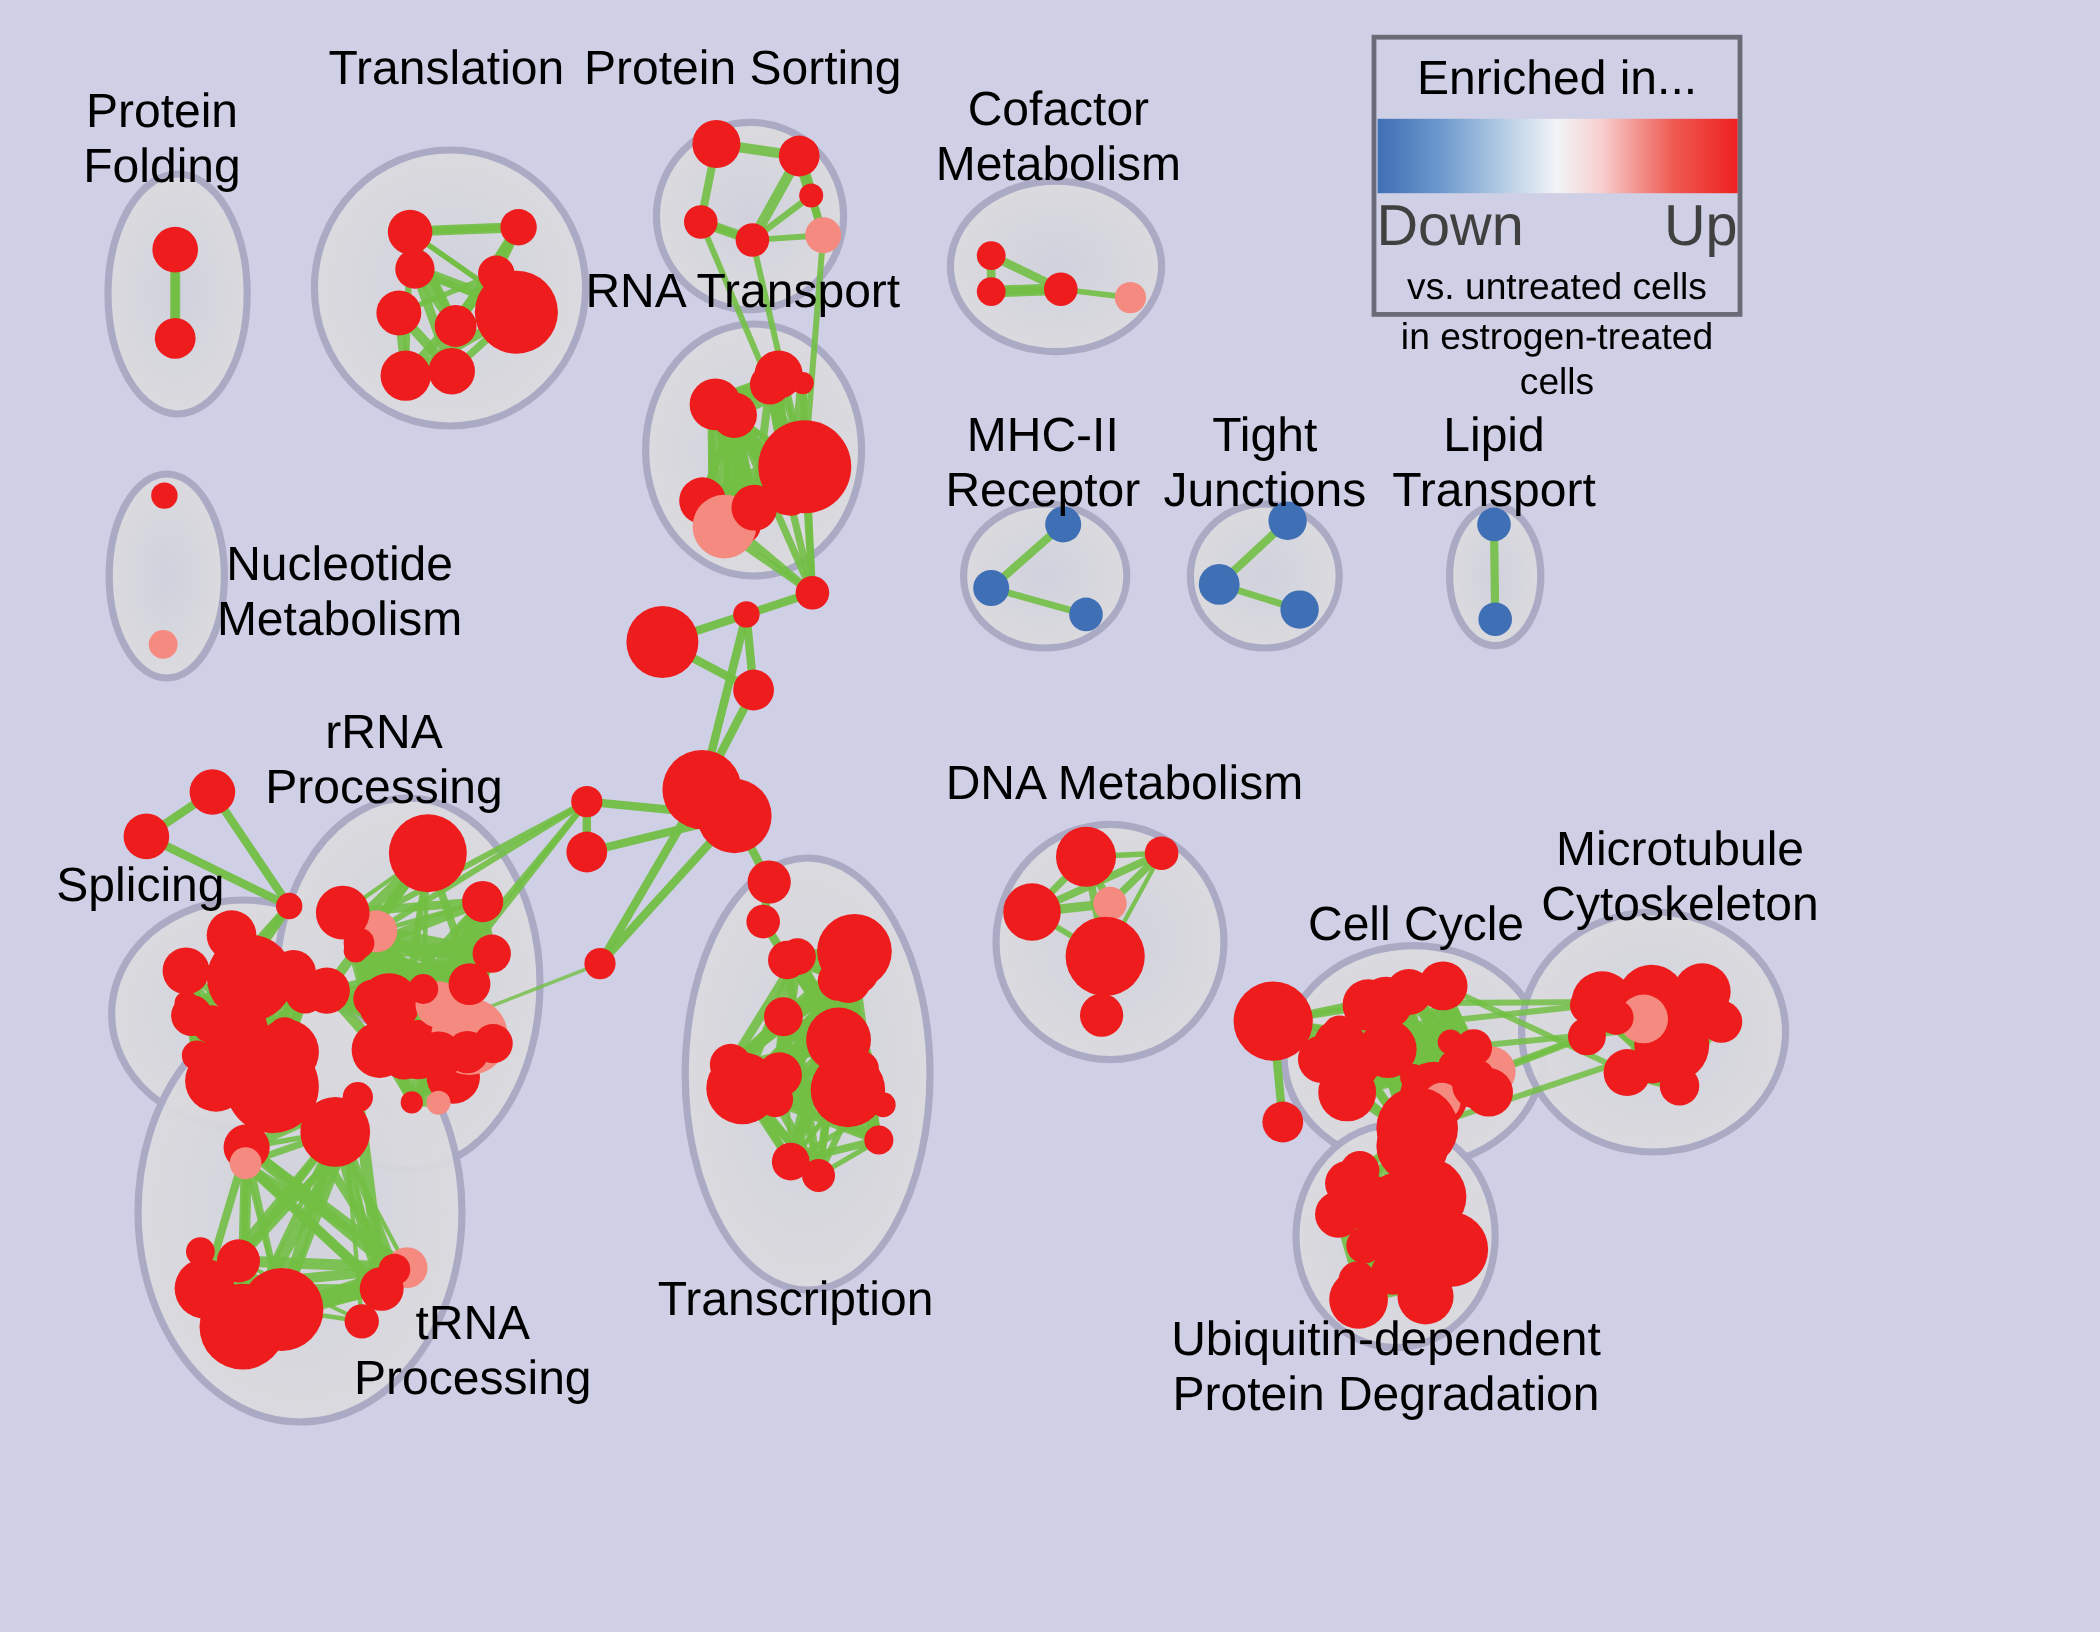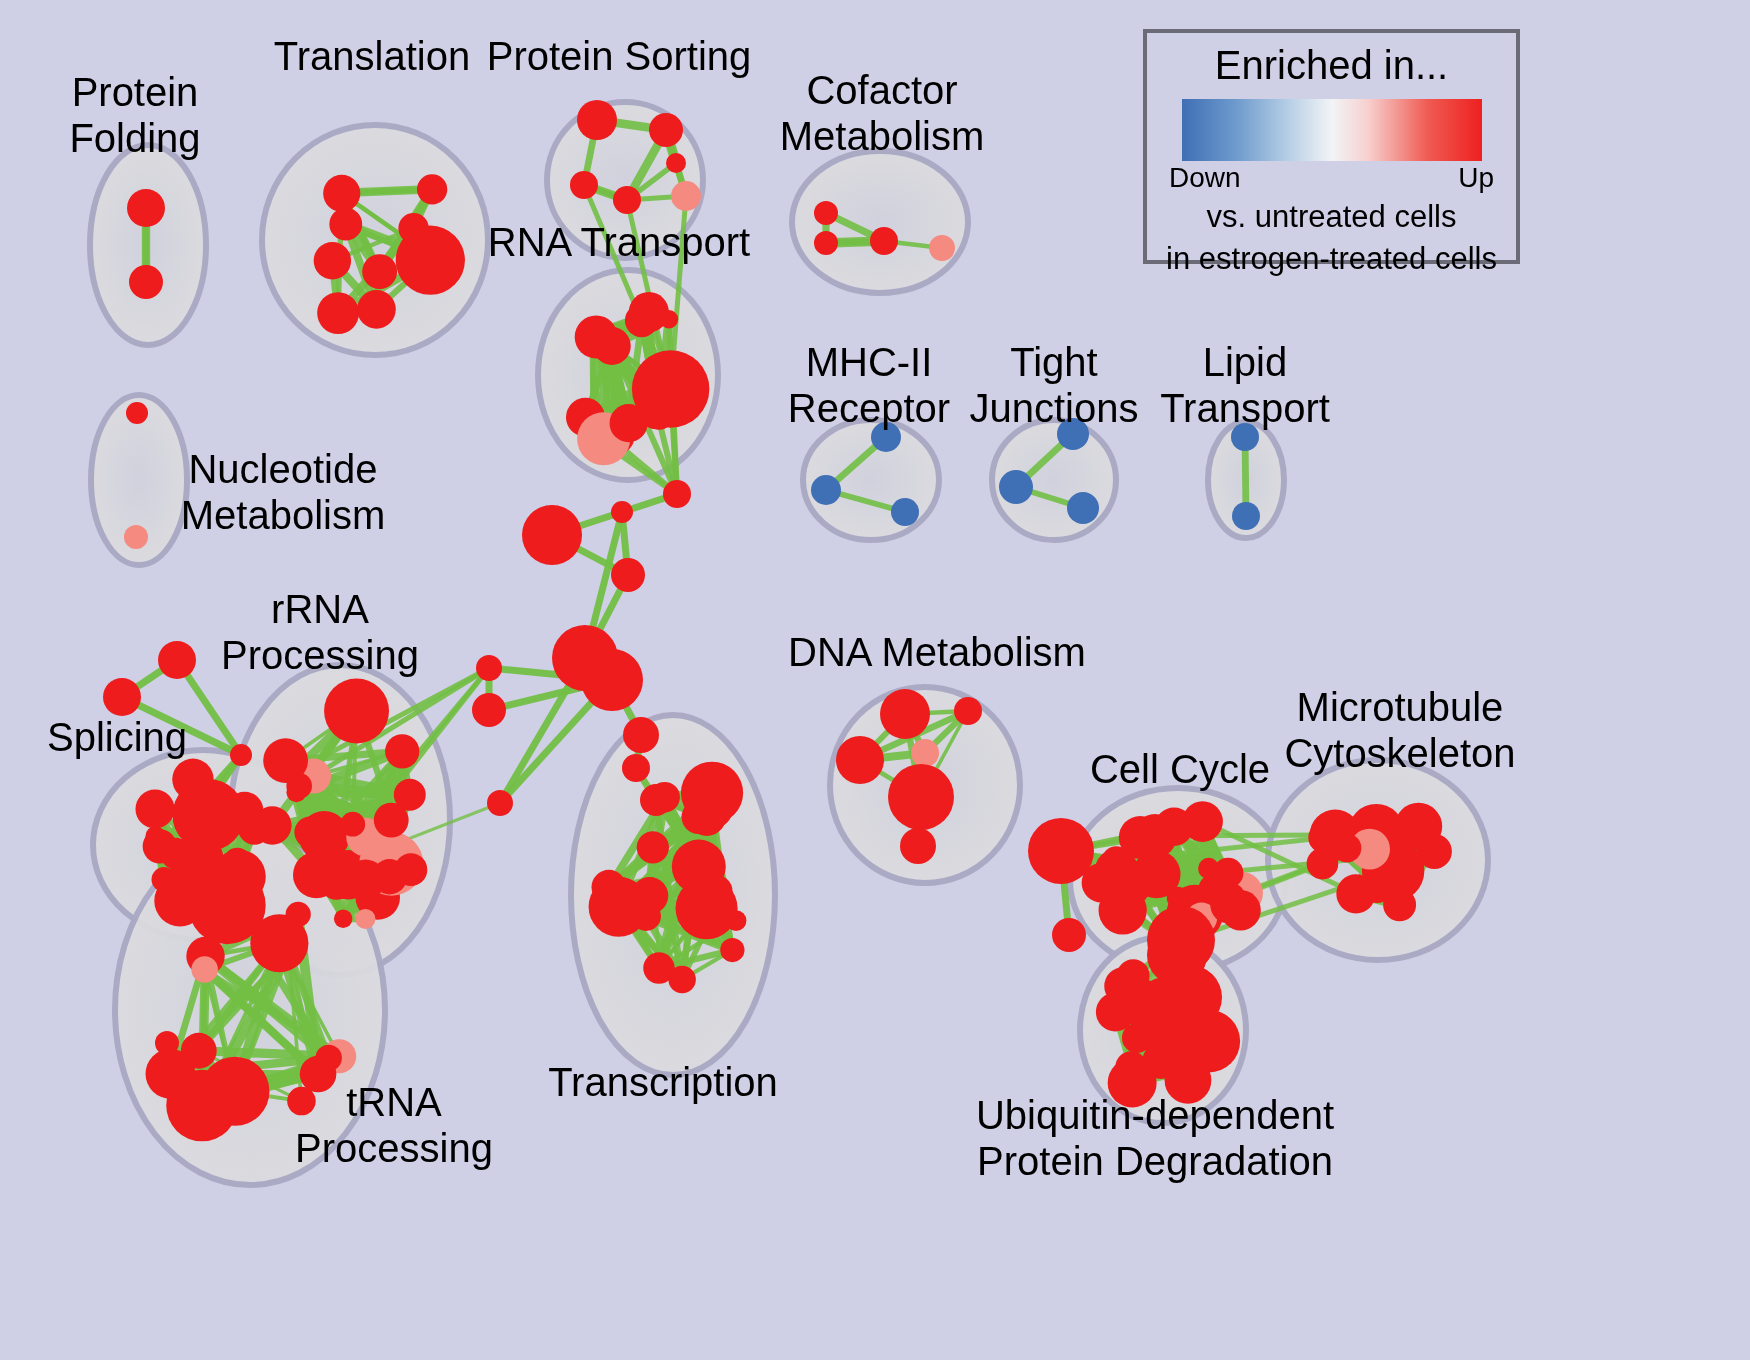--- a/index.html
+++ b/index.html
@@ -25,21 +25,21 @@
     border:4px solid #6b6b78;
     background:#cfcfe6;
     box-sizing:border-box;
     text-align:center;
   }
   .legend-title{font-size:40px;color:#000;margin:10px 0 0 0;line-height:1.1;}
   .legend-bar{
     height:62px;margin:12px auto 2px auto;
     background:linear-gradient(to right,#3f6fb5 0%, #6e9acd 18%, #b9d0e6 36%, #f2f4f6 50%, #f7d0cf 62%, #ef5b52 82%, #ee2020 100%);
   }
-  .legend-ends{display:flex;justify-content:space-between;padding:0 22px;font-size:28px;color:#000000;line-height:1.1;}
+  .legend-ends{display:flex;justify-content:space-between;padding:0 0;font-size:48px;color:#404040;line-height:1.1;}
   .legend-sub{font-size:31px;color:#000;line-height:1.22;margin-top:4px;}
 </style>
 </head>
 <body>
 
 <div id="stage">
   <svg id="net" width="1750" height="1360" viewBox="0 0 1750 1360">
     <defs>
       <radialGradient id="clusterGrad" cx="50%" cy="50%" r="62%">
         <stop offset="0%" stop-color="#d2d2de"></stop>
@@ -1252,21 +1252,21 @@
         <text x="320" y="612" class="cluster-label"><tspan x="320" dy="0">rRNA</tspan><tspan x="320" dy="46">Processing</tspan></text>
         <text x="394" y="1105" class="cluster-label"><tspan x="394" dy="0">tRNA</tspan><tspan x="394" dy="46">Processing</tspan></text>
         <text x="663" y="1085" class="cluster-label"><tspan x="663" dy="0">Transcription</tspan></text>
         <text x="937" y="655" class="cluster-label"><tspan x="937" dy="0">DNA Metabolism</tspan></text>
         <text x="1180" y="772" class="cluster-label"><tspan x="1180" dy="0">Cell Cycle</tspan></text>
         <text x="1400" y="710" class="cluster-label"><tspan x="1400" dy="0">Microtubule</tspan><tspan x="1400" dy="46">Cytoskeleton</tspan></text>
         <text x="1155" y="1118" class="cluster-label"><tspan x="1155" dy="0">Ubiquitin-dependent</tspan><tspan x="1155" dy="46">Protein Degradation</tspan></text>
       </g>
   </svg>
 
-  <div class="legend-box" style="left:1143px;top:29px;width:377px;height:235px;">
+  <div class="legend-box" style="left:1143px;top:29px;width:309px;height:235px;">
     <div class="legend-title">Enriched in...</div>
     <div class="legend-bar" style="width:300px;"></div>
     <div class="legend-ends">
       <span>Down</span>
       <span>Up</span>
     </div>
     <div class="legend-sub">vs. untreated cells</div>
     <div class="legend-sub">in estrogen-treated cells</div>
   </div>
 </div>

